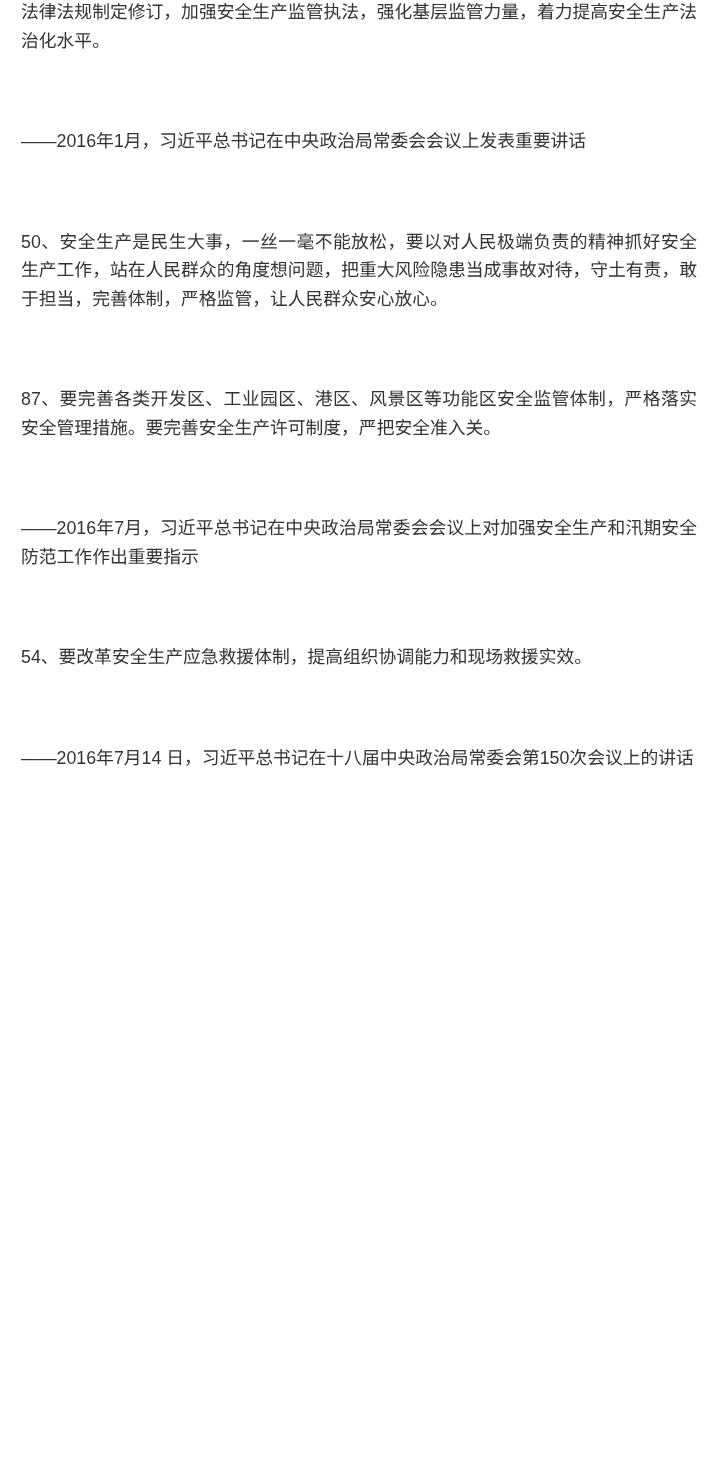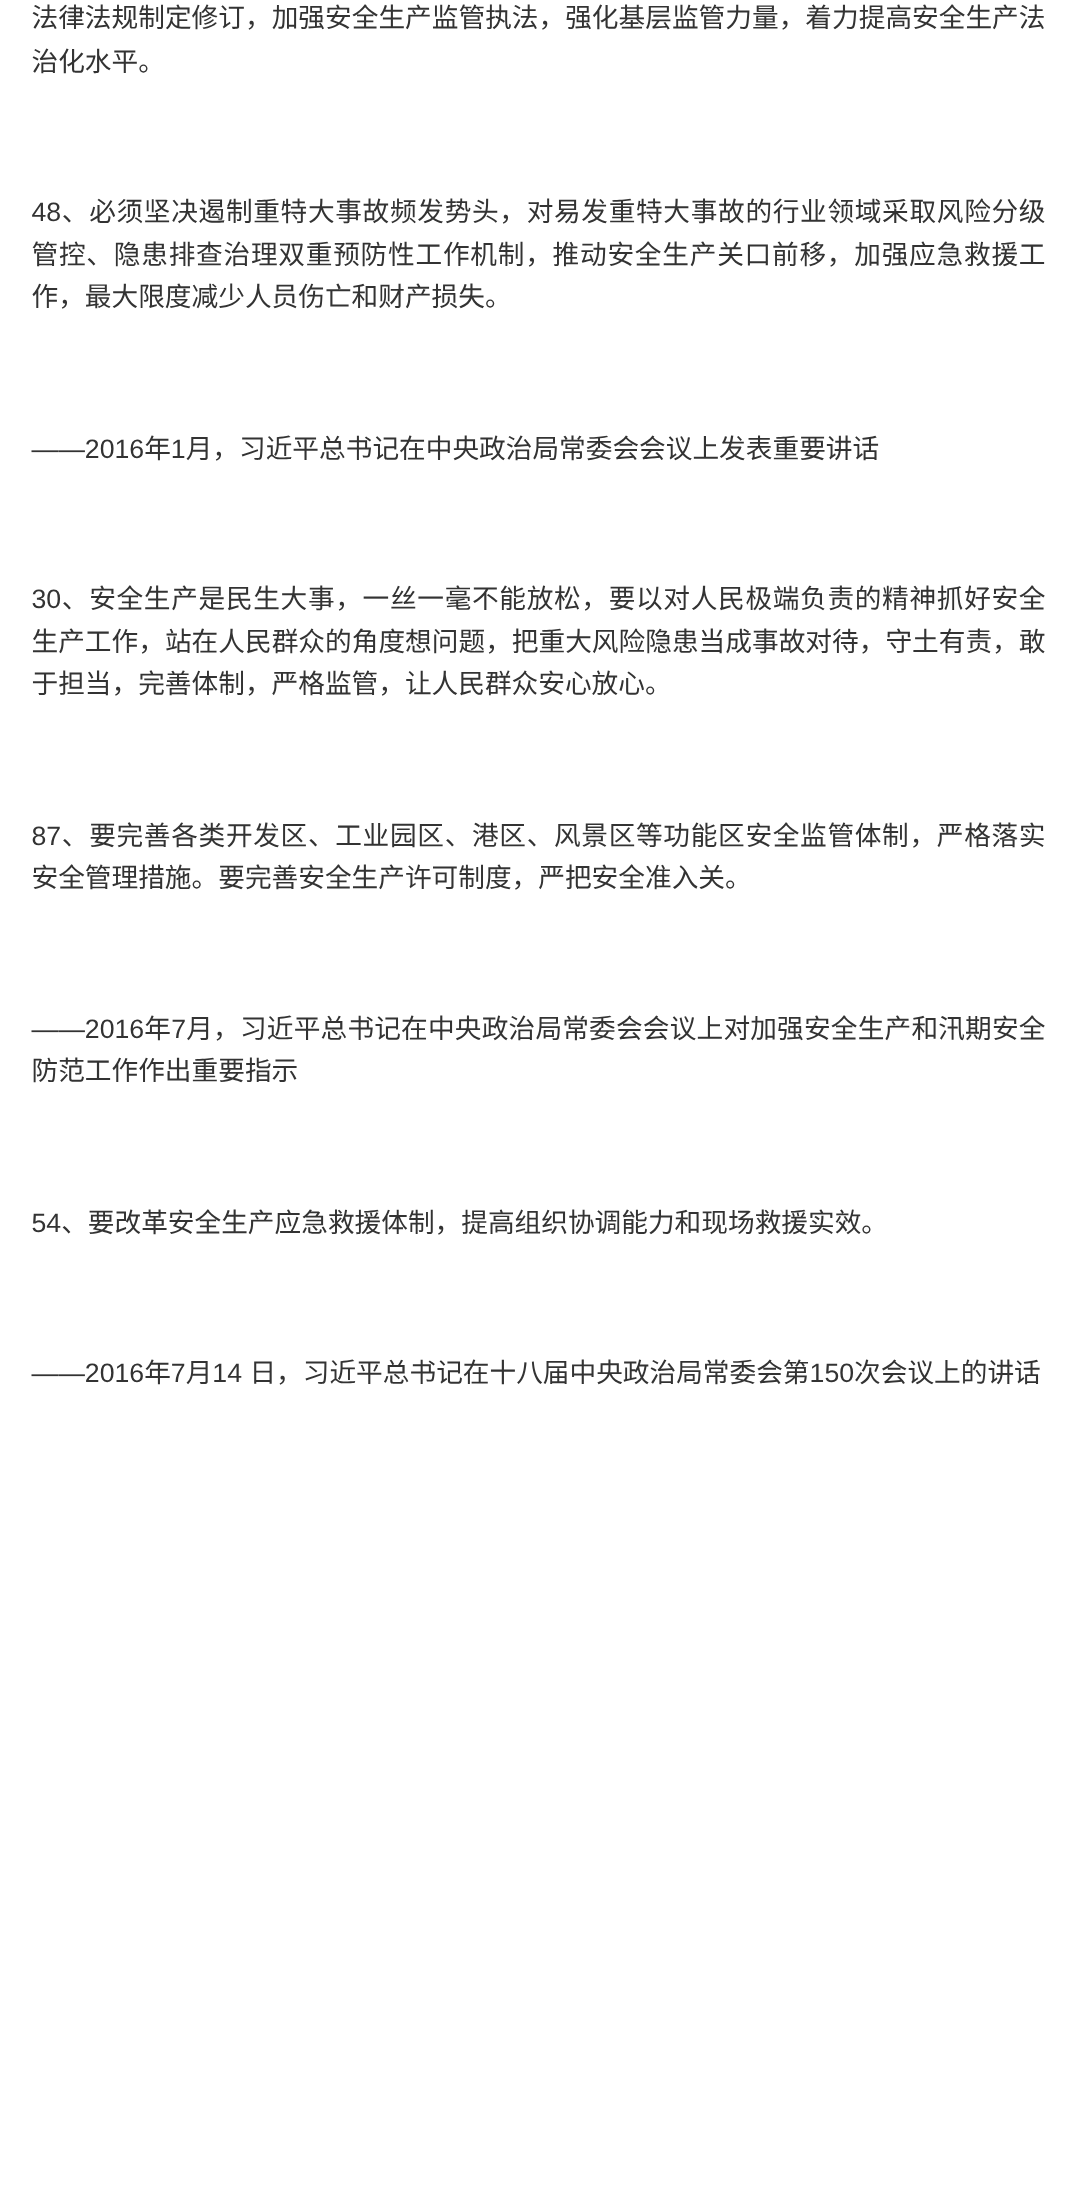--- a/index.html
+++ b/index.html
@@ -32,20 +32,19 @@
   }
   .article p:last-child {
     margin-bottom: 12px;
   }
 </style>
 </head>
 <body>
 
 <main class="article">
     <p class="first">法律法规制定修订，加强安全生产监管执法，强化基层监管力量，着力提高安全生产法治化水平。</p>
-    <p>48、必须坚决遏制重特大事故频发势头，对易发重特大事故的行业领域采取风险分级管控、隐患排查治理双重预防性工作机制，推动安全生产关口前移，加强应急救援工作，最大限度减少人员伤亡和财产损失。</p>
     <p>——2016年1月，习近平总书记在中央政治局常委会会议上发表重要讲话</p>
-    <p>30、安全生产是民生大事，一丝一毫不能放松，要以对人民极端负责的精神抓好安全生产工作，站在人民群众的角度想问题，把重大风险隐患当成事故对待，守土有责，敢于担当，完善体制，严格监管，让人民群众安心放心。</p>
+    <p>50、安全生产是民生大事，一丝一毫不能放松，要以对人民极端负责的精神抓好安全生产工作，站在人民群众的角度想问题，把重大风险隐患当成事故对待，守土有责，敢于担当，完善体制，严格监管，让人民群众安心放心。</p>
     <p>87、要完善各类开发区、工业园区、港区、风景区等功能区安全监管体制，严格落实安全管理措施。要完善安全生产许可制度，严把安全准入关。</p>
     <p>——2016年7月，习近平总书记在中央政治局常委会会议上对加强安全生产和汛期安全防范工作作出重要指示</p>
     <p>54、要改革安全生产应急救援体制，提高组织协调能力和现场救援实效。</p>
     <p>——2016年7月14 日，习近平总书记在十八届中央政治局常委会第150次会议上的讲话</p>
   </main>
 
 </body></html>

